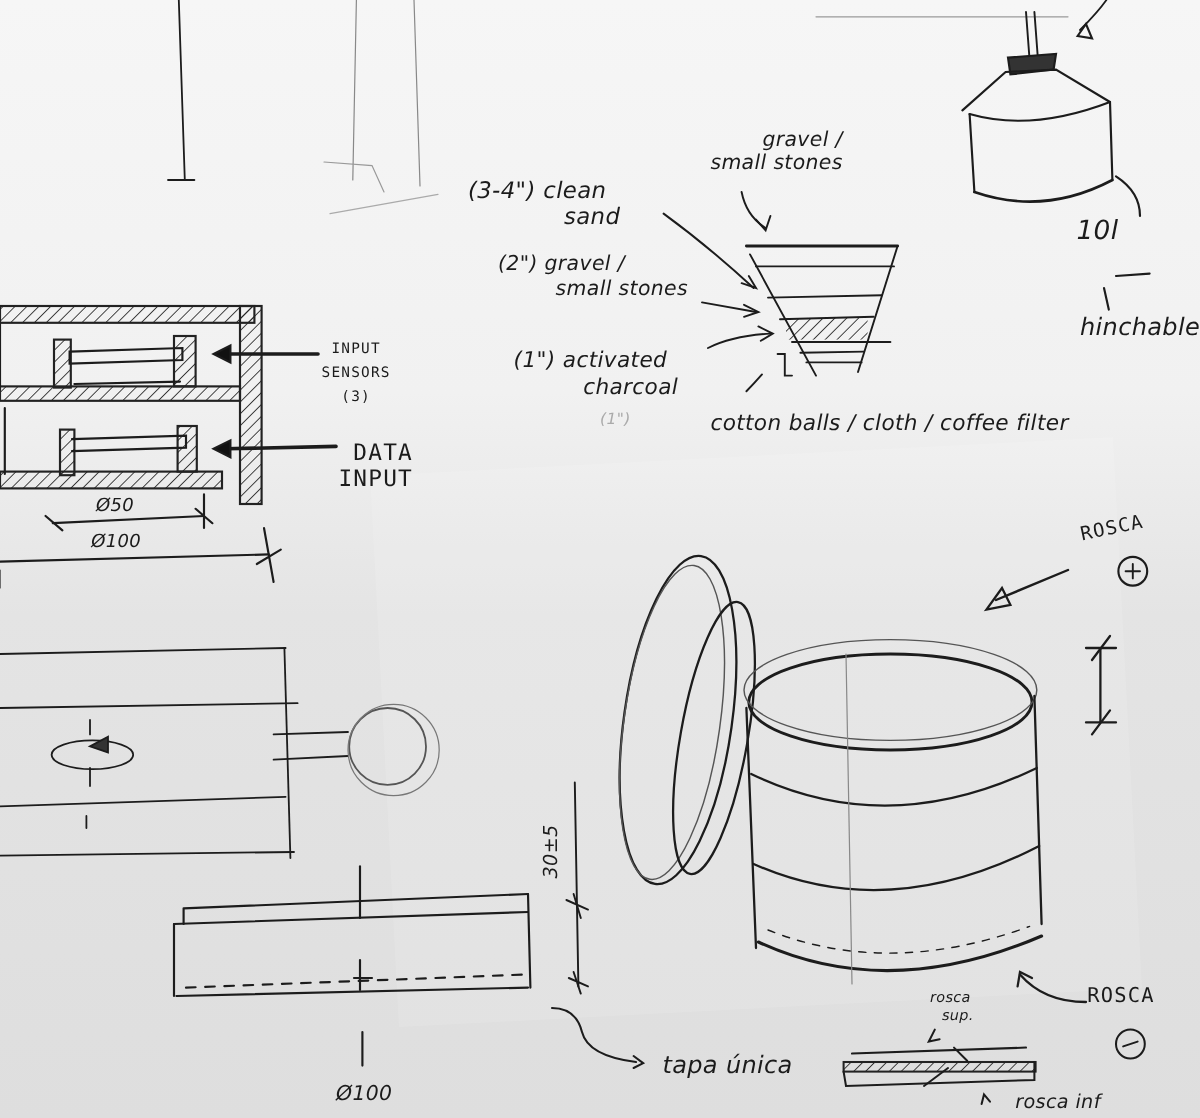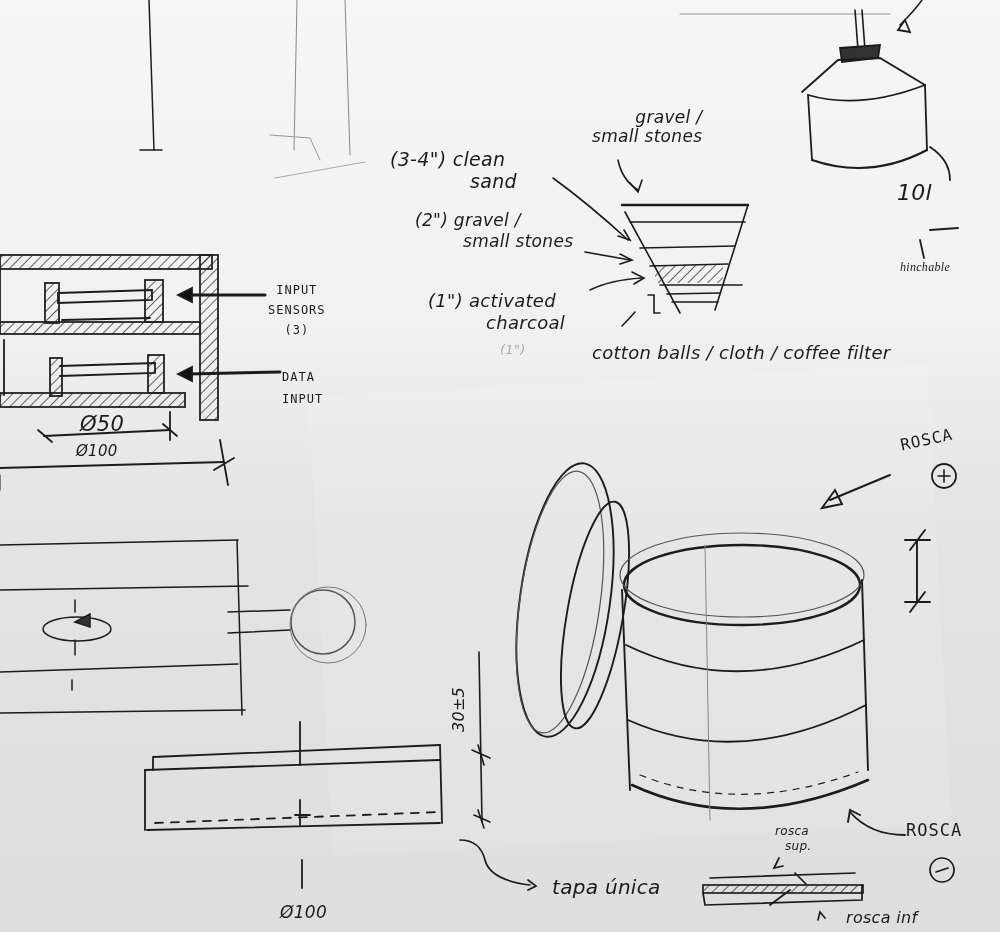--- a/index.html
+++ b/index.html
@@ -195,29 +195,29 @@
   <div style="padding-left:58px">charcoal</div>
 </div>
 <div class="hw" style="left:500px;top:342px;font-size:13px;color:#aaa;">(1")</div>
 <div class="hw" style="left:592px;top:342px;font-size:18px;">cotton balls / cloth / coffee filter</div>
 
 <div class="hw caps" style="left:268px;top:280px;font-size:12px;line-height:20px;text-align:center;">
   <div>INPUT</div>
   <div>SENSORS</div>
   <div>(3)</div>
 </div>
-<div class="hw caps" style="left:282px;top:366px;font-size:12px;line-height:22px;">
+<div class="hw caps" style="left:282px;top:366px;font-size:19px;line-height:22px;text-align:right;">
   <div>DATA</div>
   <div>INPUT</div>
 </div>
-<div class="hw" style="left:80px;top:412px;font-size:21px;">Ø50</div>
+<div class="hw" style="left:80px;top:412px;font-size:15px;">Ø50</div>
 <div class="hw" style="left:76px;top:442px;font-size:15px;">Ø100</div>
 
 <div class="hw" style="left:897px;top:180px;font-size:22px;text-decoration:none;">10l</div>
-<div class="hw" style="left:900px;top:260px;font-size:12px;font-family:Liberation Serif, serif;">hinchable</div>
+<div class="hw" style="left:900px;top:260px;font-size:20px;">hinchable</div>
 
 <div class="hw caps" style="left:900px;top:430px;font-size:16px;transform:rotate(-12deg);">ROSCA</div>
 <div class="hw caps" style="left:906px;top:820px;font-size:17px;">ROSCA</div>
 <div class="hw" style="left:436px;top:700px;font-size:16px;transform:rotate(-90deg);">30±5</div>
 
 <div class="hw" style="left:552px;top:875px;font-size:20px;">tapa única</div>
 <div class="hw" style="left:775px;top:824px;font-size:12px;line-height:15px;">
   <div>rosca</div>
   <div style="padding-left:10px">sup.</div>
 </div>

